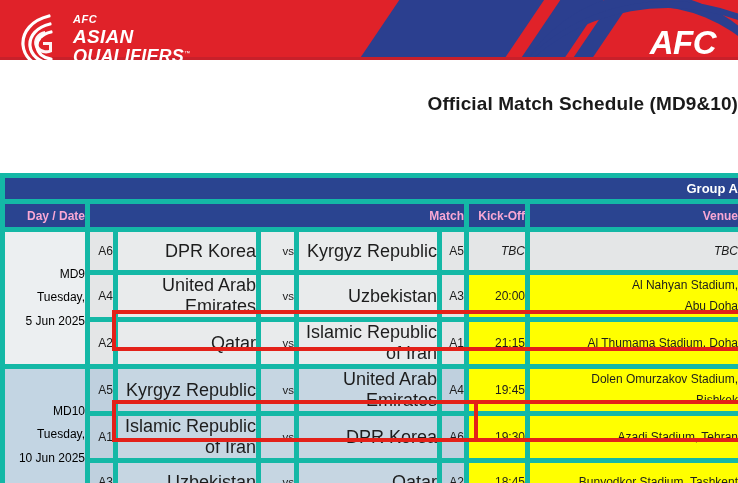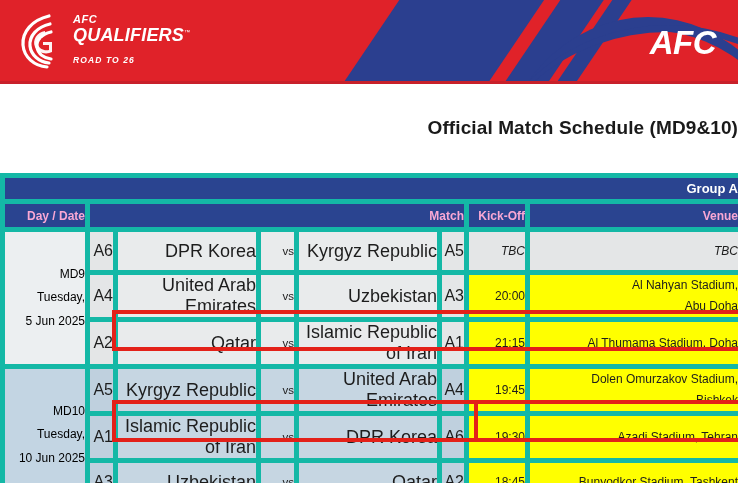--- a/index.html
+++ b/index.html
@@ -12,21 +12,21 @@
     height: 483px;
     font-family: "Liberation Sans", sans-serif;
     overflow: hidden;
     position: relative;
   }
 
   
   .banner {
     position: relative;
     width: 738px;
-    height: 84px;
+    height: 60px;
     background: #e02229;
     overflow: hidden;
   }
   .banner .stripes {
     position: absolute;
     inset: 0;
     overflow: hidden;
   }
   .banner .stripe {
     position: absolute;
@@ -200,21 +200,21 @@
     height: 23px;
   }
   .daycell {
     background: #eceff1;
     font-size: 12px;
     line-height: 1.95;
     color: #000000;
   }
   .daycell.md10 { background: #c3d5e3; }
 
-  .c-code   { background: #e4e6e7; font-size: 16px; }
+  .c-code   { background: #e4e6e7; font-size: 12px; }
   .c-team   { background: #e9ebec; font-size: 18px; }
   .c-vs     { background: #e9ebec; font-size: 11.5px; }
   .c-kick   { background: #e4e6e7; font-size: 12px; }
   .c-venue  { background: #e4e6e7; font-size: 12px; }
 
   tr.md10 .c-code  { background: #bfd0de; }
   tr.md10 .c-team  { background: #c6d6e2; }
   tr.md10 .c-vs    { background: #c6d6e2; }
   tr.md10 .c-kick  { background: #bfd0de; }
   tr.md10 .c-venue { background: #bfd0de; }
@@ -261,20 +261,21 @@
           <path d="M31 4 C14 8, 4 20, 5 33 C6 45, 16 54, 29 55"></path>
           <path d="M32 12 C19 15, 11 24, 12 34 C13 43, 21 50, 31 51"></path>
           <path d="M33 20 C24 22, 18 28, 19 35 C20 42, 26 46, 33 47"></path>
         </g>
         <path d="M27 22 C22 23, 19 27, 20 32 C21 37, 26 39, 31 38 L31 33 L25 33 L25 30 L34 30 L34 40 C28 43, 20 41, 17 35 C14 28, 19 20, 27 19 Z" fill="#ffffff" opacity="0.95"></path>
         <circle cx="25" cy="28" r="2" fill="#e02229"></circle>
       </svg>
     </div>
     <div class="aq-words">
       <div class="aq-afc">AFC</div>
+      <div class="aq-asian">ASIAN</div>
       <div class="aq-qual"><span>QUALIFIERS</span><span class="aq-tm">™</span></div>
       <div class="aq-road">ROAD TO 26</div>
     </div>
   </div>
 
   <div class="afc-right">AFC</div>
   <div class="banner-bottom-edge"></div>
 </div>
 
 <div class="title">Official Match Schedule (MD9&amp;10)</div>

